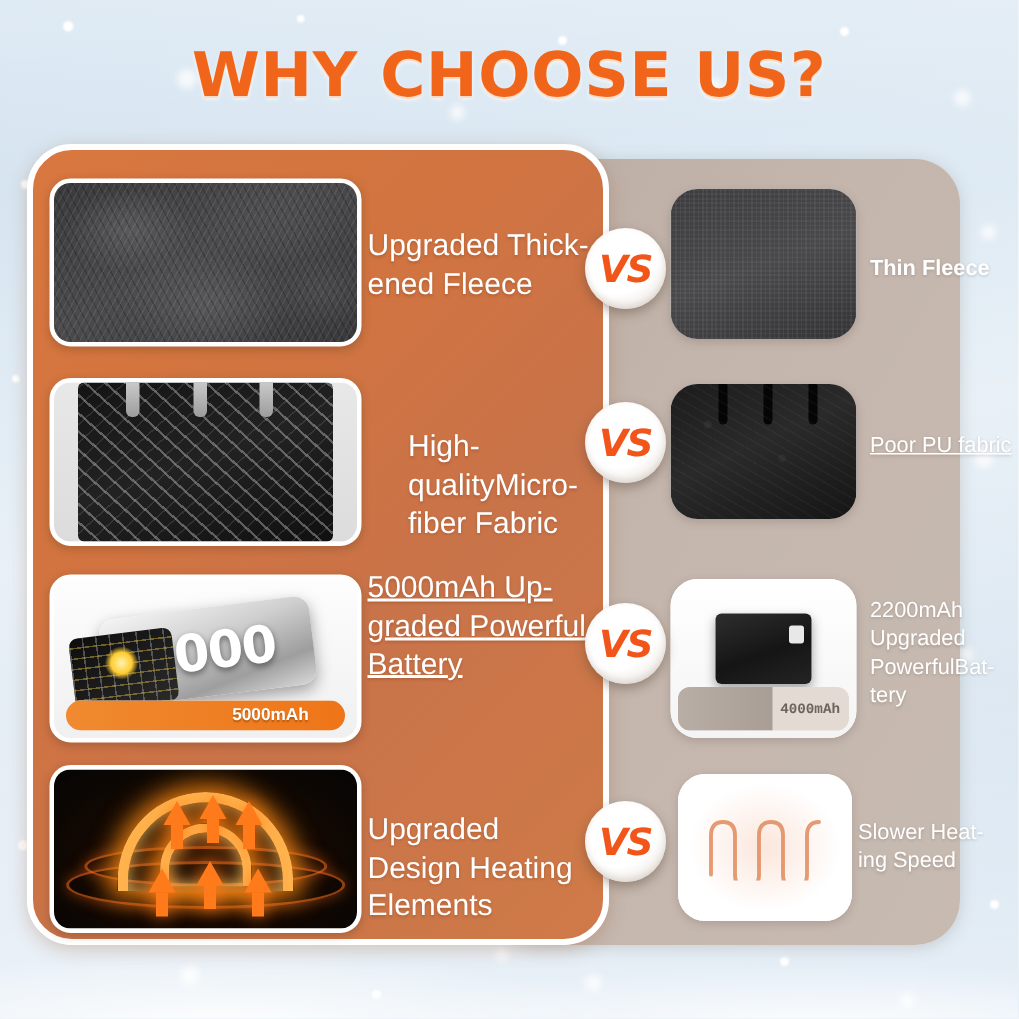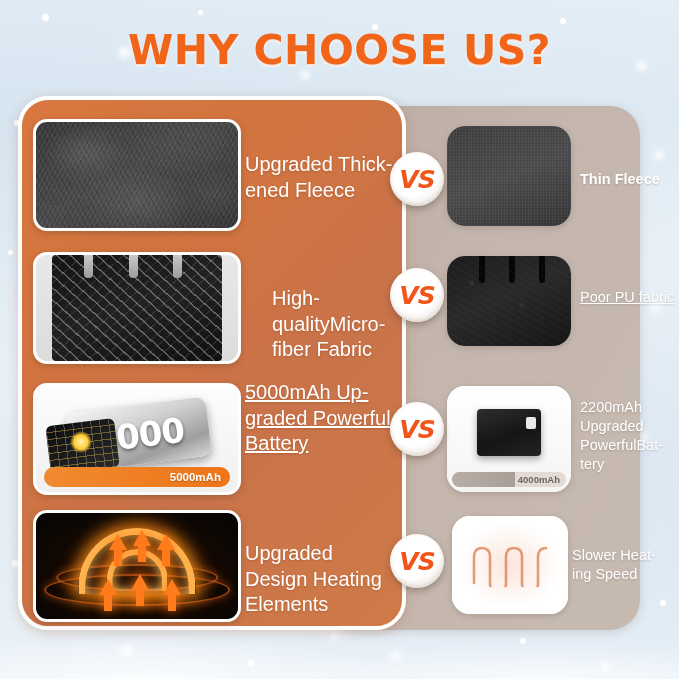--- a/index.html
+++ b/index.html
@@ -228,24 +228,24 @@
     overflow: hidden;
     display: flex; align-items: center; justify-content: flex-end;
   }
   .capbar .fill {
     position: absolute; left: 0; top: 0; bottom: 0;
     background: linear-gradient(90deg,#f08a30,#ee7518);
   }
   .capbar .cap-label {
     position: relative;
     font-size: 11.5px; font-weight: bold; color: #ffffff;
-    padding-right: 9px;
+    padding-right: 24px;
     text-shadow: 0 1px 1px rgba(140,70,10,.6);
   }
-  .capbar.small { height: 15px; border-radius: 8px; background: #e2dad3; }
+  .capbar.small { height: 29px; border-radius: 8px; background: #e2dad3; font-family: Liberation Mono, monospace; }
   .capbar.small .fill { background: linear-gradient(90deg,#b9aea6,#a99e96); }
   .capbar.small .cap-label { font-size: 9.5px; color: #6e645d; text-shadow: none; padding-right: 6px; }
 
   
   .art-batt2 {
     width: 100%; height: 100%;
     background: linear-gradient(180deg,#ffffff 0%, #f4f4f4 100%);
     position: relative;
   }
   .batt2-body {

